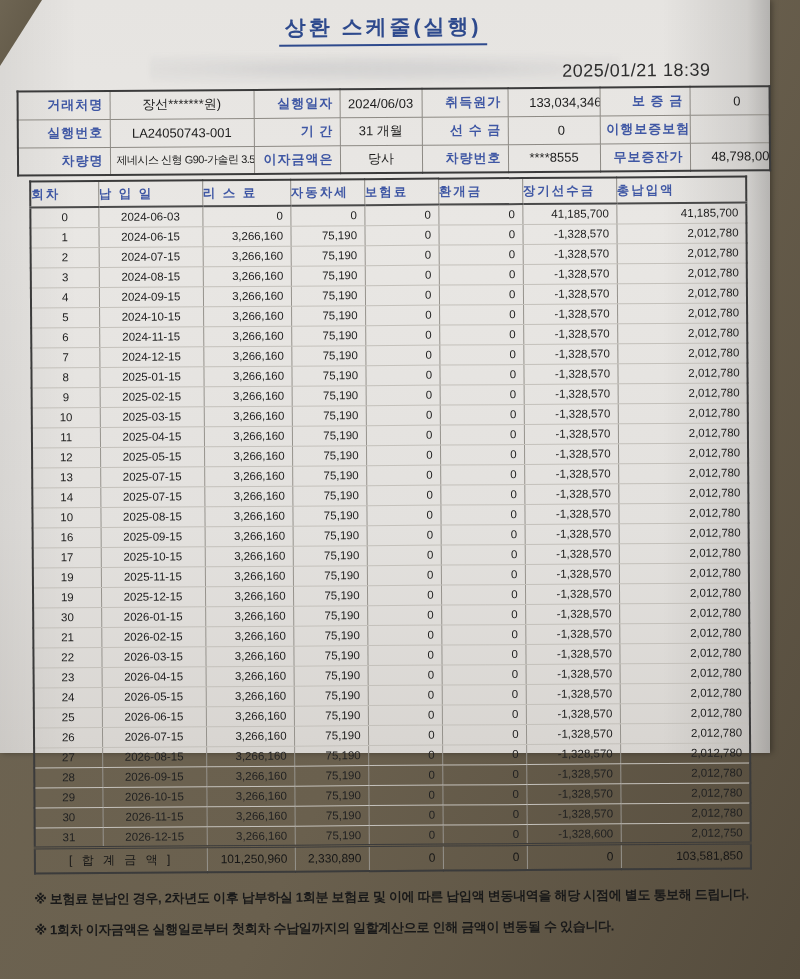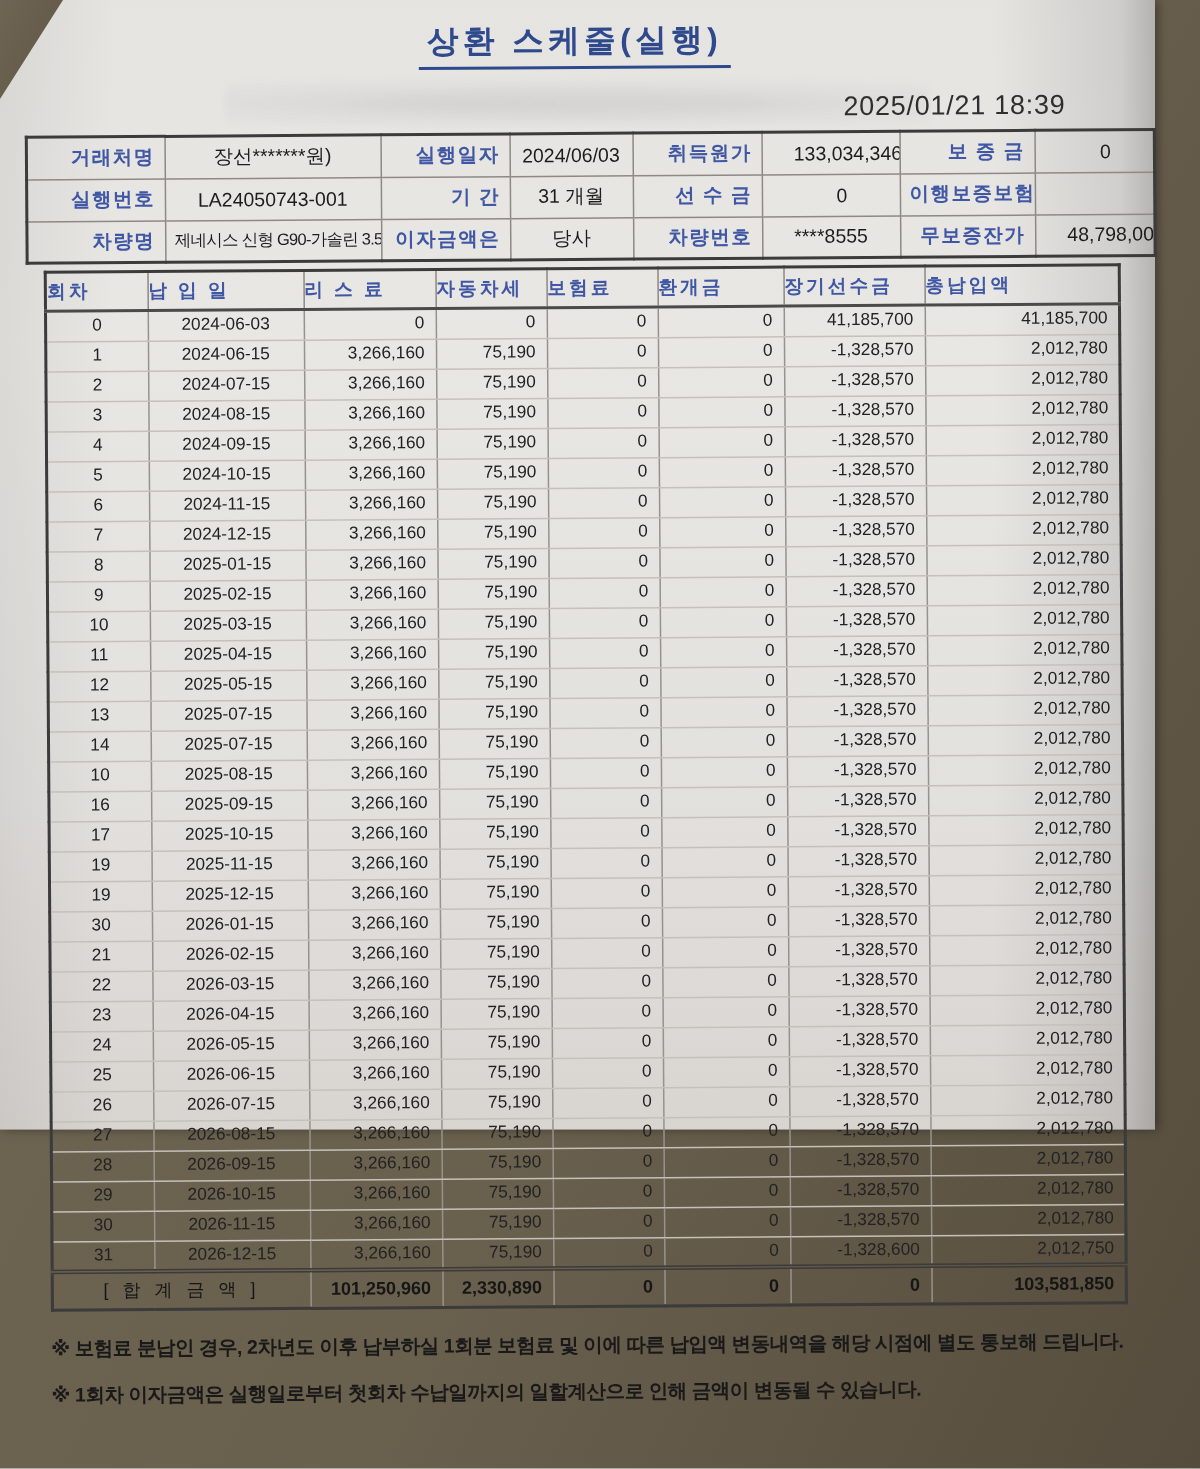--- a/index.html
+++ b/index.html
@@ -67,21 +67,21 @@
     border-top:1px solid #c4c1bb; border-bottom:1px solid #c4c1bb;
     white-space:nowrap; overflow:hidden;
   }
   .schedule-table tbody td:nth-child(1),
   .schedule-table tbody td:nth-child(2) { text-align:center; }
   .schedule-table tbody td:nth-child(n+3) { text-align:right; }
   .schedule-table tfoot td {
     height:26px; border-top:3px double #3b3b3b; color:#161616; font-size:12px;
   }
   .schedule-table tfoot td.total-label { text-align:center; letter-spacing:3px; }
-  .schedule-table tfoot td:not(.total-label) { text-align:right;font-weight:bold; }
+  .schedule-table tfoot td:not(.total-label) { text-align:right; }
 
   
   .notes { position:absolute; left:30px; top:888px; width:720px; }
   .note-line {
     font-size:13px; color:#191919; font-weight:bold;
     letter-spacing:-0.3px; margin-bottom:13px; white-space:nowrap;
   }
 </style>
 </head>
 <body>

